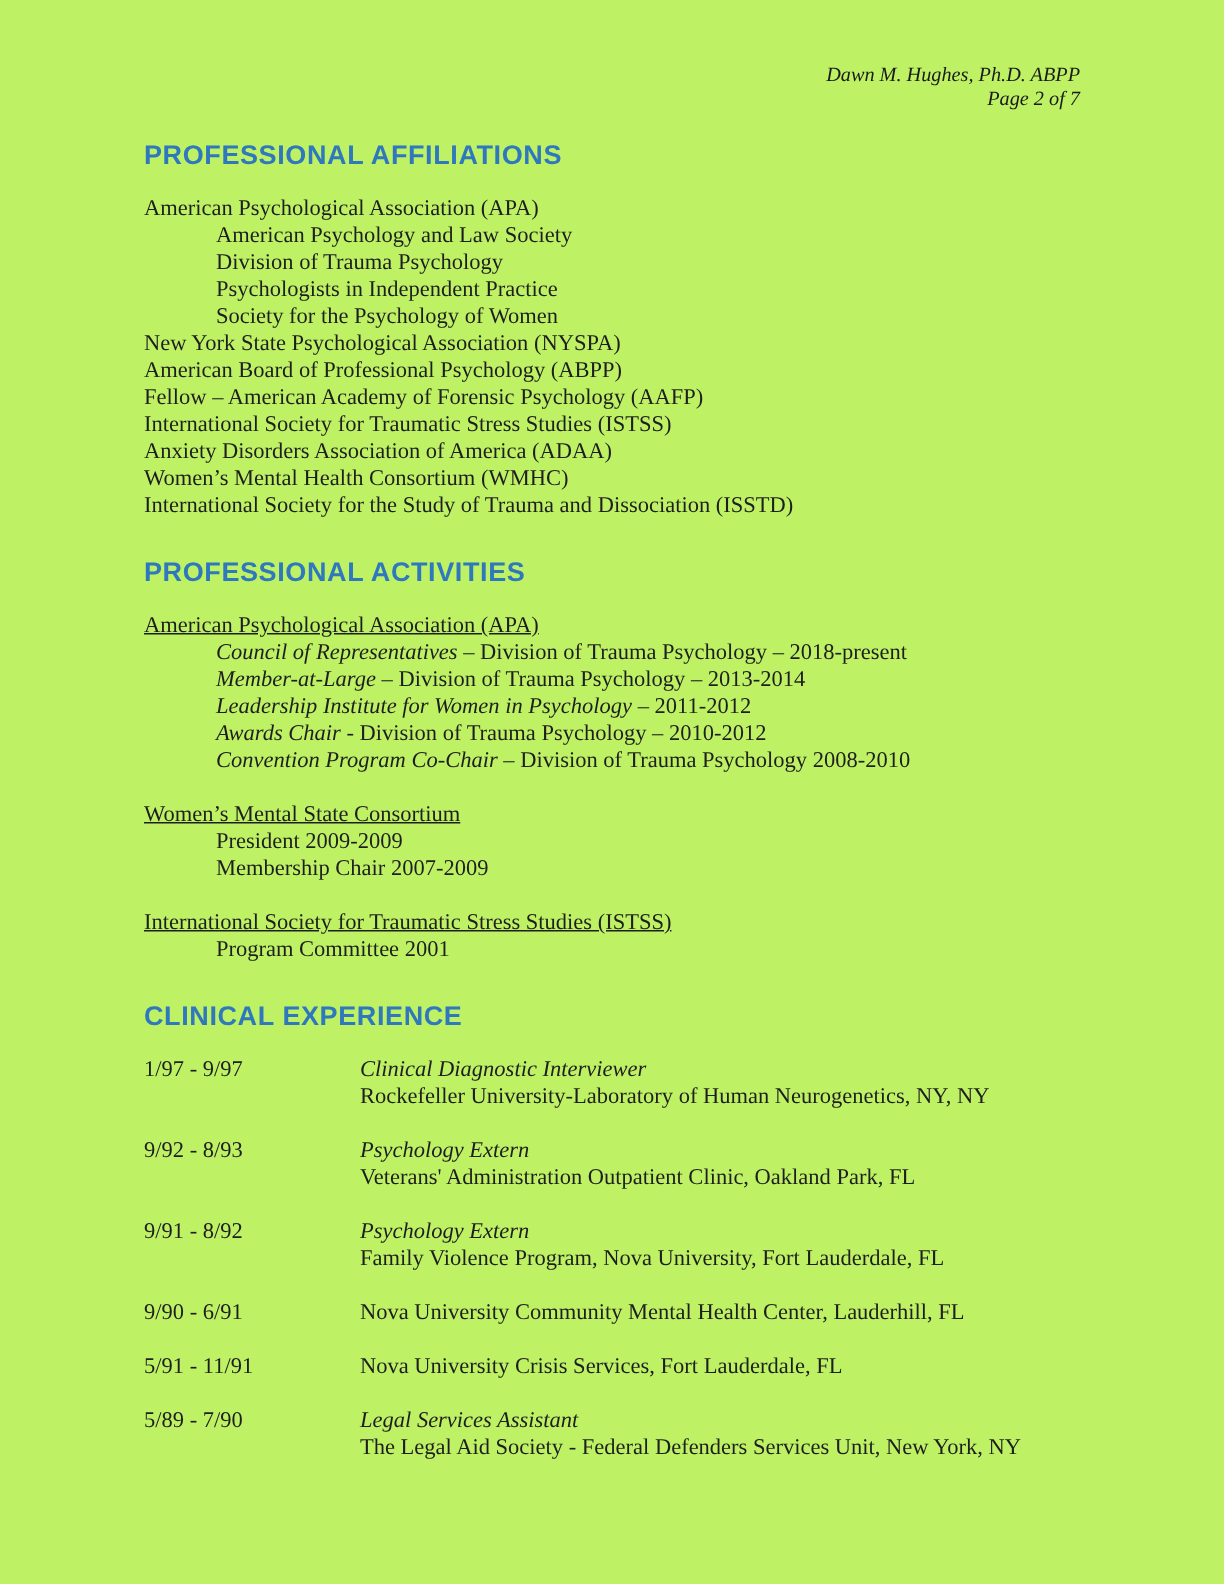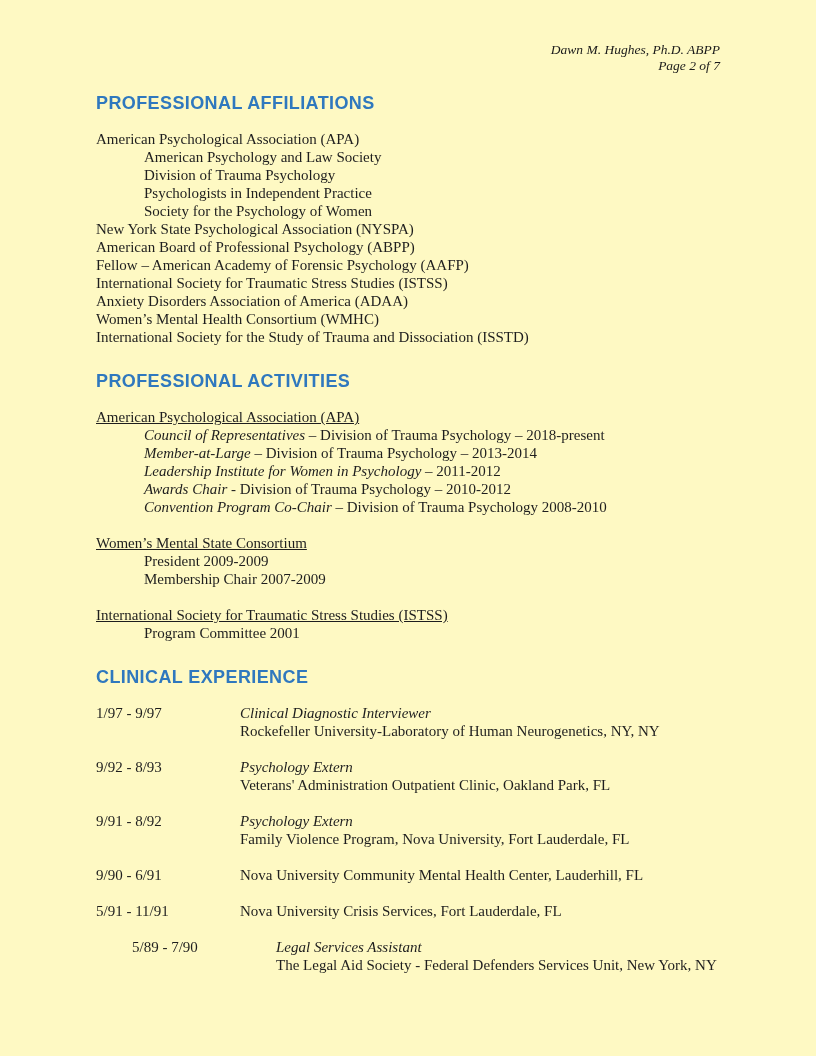--- a/index.html
+++ b/index.html
@@ -5,21 +5,21 @@
   html, body {
     margin: 0;
     padding: 0;
     background: #ffffff;
   }
   .page {
     position: relative;
     width: 816px;
     height: 1056px;
     margin: 0 auto;
-    background: #fef9c3;
+    background: #bef264;
     box-sizing: border-box;
     padding: 42px 96px 0 96px;
     font-family: "Liberation Serif", serif;
     font-size: 15px;
     line-height: 18px;
     color: #1e1e1e;
     overflow: hidden;
   }
   .page-header {
     text-align: right;
@@ -43,21 +43,21 @@
   .aff-item { white-space: nowrap; }
   .aff-item.indent { padding-left: 48px; }
 
   .act-group { margin-bottom: 18px; }
   .act-group:last-child { margin-bottom: 0; }
   .act-heading { text-decoration: underline; }
   .act-item { padding-left: 48px; font-family: Liberation Serif, serif; }
   .ital { font-style: italic; }
 
   .clin-entry { display: flex; margin-bottom: 18px; }
-  .clin-entry:last-child { margin-bottom: 0; margin-left: 36px; }
+  .clin-entry:last-child { margin-bottom: 0; }
   .clin-dates { width: 144px; flex-shrink: 0; }
   .clin-role { font-style: italic; }
 </style>
 </head>
 <body>
 
 <div class="page">
 
   <div class="page-header">
     <div>Dawn M. Hughes, Ph.D. ABPP</div>

